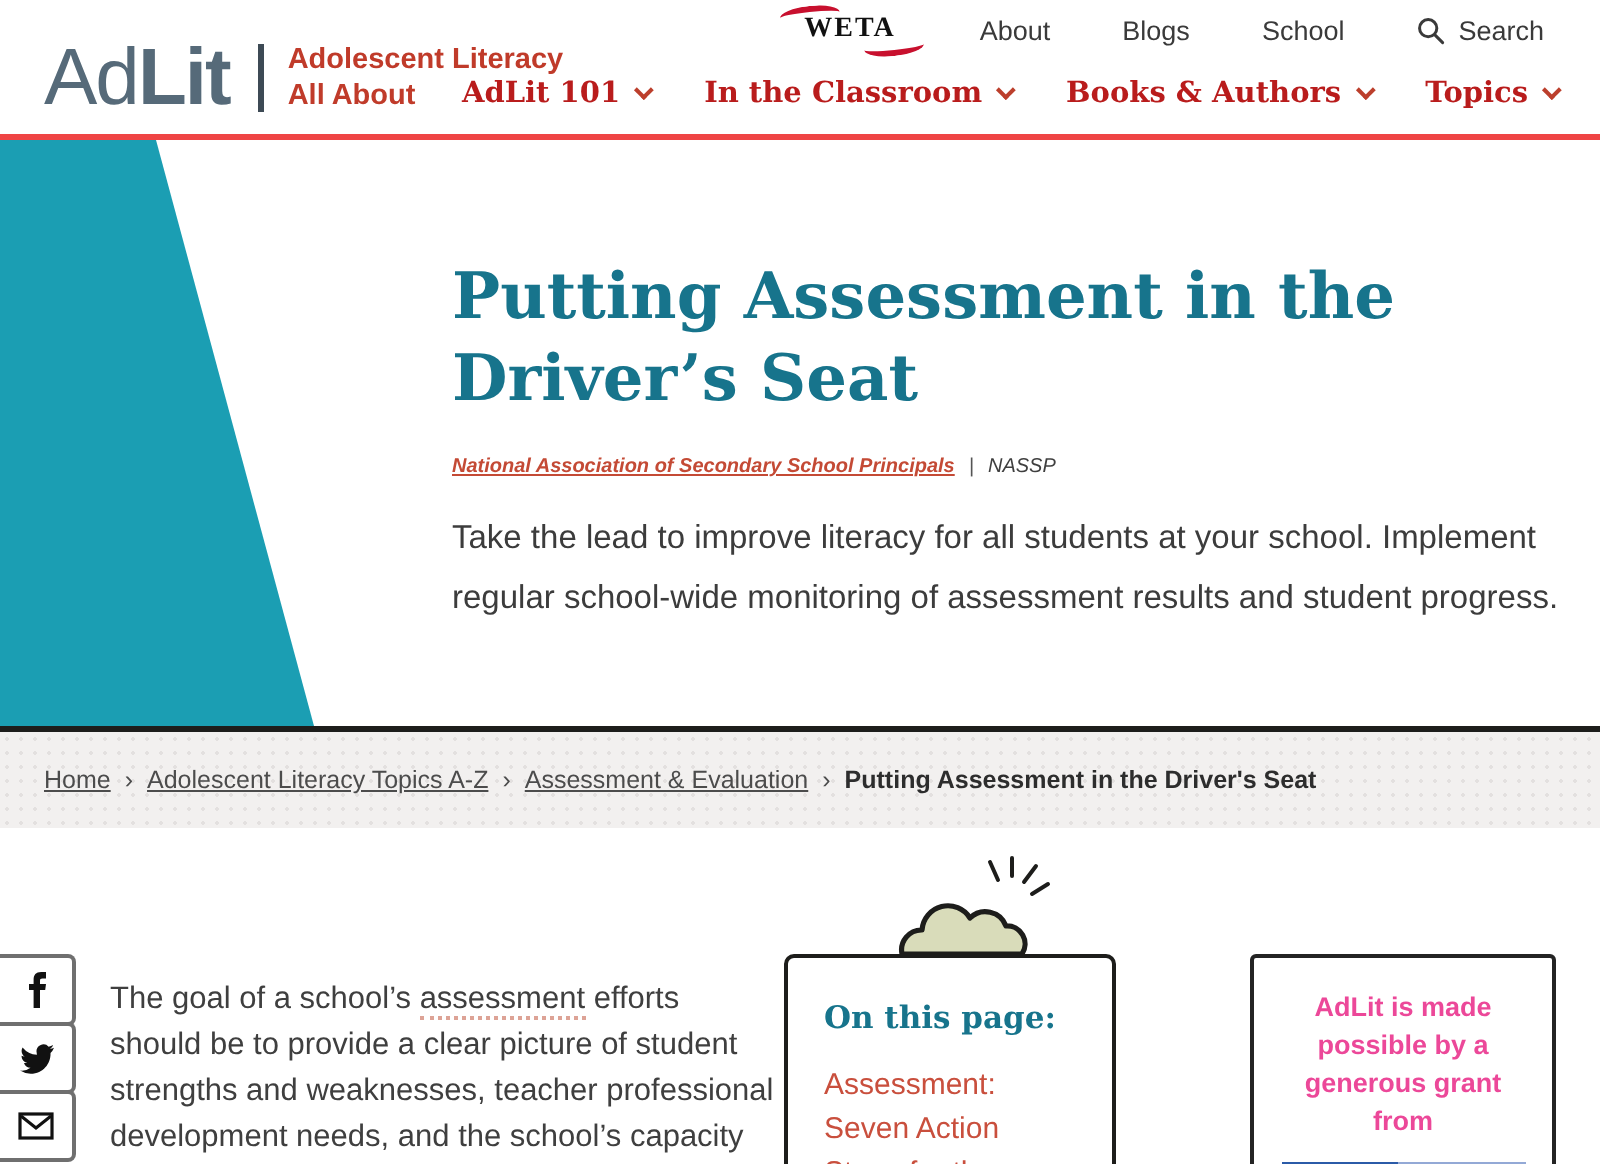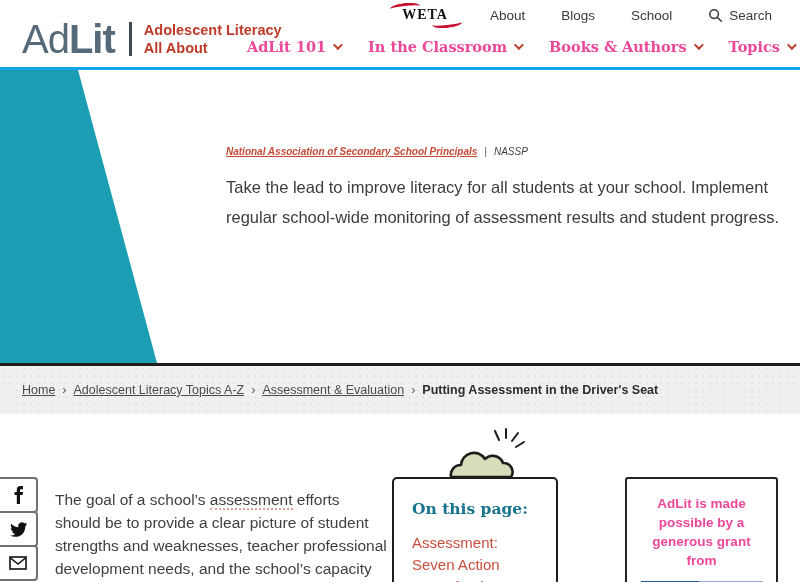--- a/index.html
+++ b/index.html
@@ -1,41 +1,41 @@
 <!DOCTYPE html>
 <html><head>
 <meta charset="utf-8">
 <style>
   * { margin:0; padding:0; box-sizing:border-box; }
   html,body { width:800px; height:588px; overflow:hidden; background:#fff;
     font-family:"Liberation Sans", sans-serif; }
   .page { position:relative; width:800px; height:588px; background:#fff; }
 
   
-  .header { position:relative; height:70px; background:#fff; border-bottom:3px solid #0ea5e9; }
+  .header { position:relative; height:70px; background:#fff; border-bottom:3px solid #ef4444; }
   .logo { position:absolute; left:22px; top:20px; display:flex; align-items:center; }
   .brand { font-size:40px; letter-spacing:-1px; color:#566a79; line-height:38px; }
   .brand .ad { font-weight:300; }
   .brand .lit { font-weight:800; }
   .logo-divider { width:3px; height:34px; background:#3d4a55; margin:0 12px 0 14px; }
   .tagline { color:#c03b2a; font-weight:700; font-size:14.5px; line-height:18px; }
 
   .utility { position:absolute; right:28px; top:4px; display:flex; align-items:center; gap:36px;
     font-size:13.5px; color:#3a3a3a; }
   .utility a { color:#3a3a3a; text-decoration:none; cursor:pointer; }
   .weta { position:relative; font-family:"Liberation Serif", serif; font-weight:700;
     font-size:14px; letter-spacing:1px; color:#111; padding:3px 6px; }
   .weta-swoosh-top { position:absolute; left:-6px; top:-1px; width:30px; height:9px;
     border-top:3px solid #c8102e; border-radius:100% 100% 0 0; transform:rotate(-6deg); }
   .weta-swoosh-bottom { position:absolute; right:-8px; bottom:-2px; width:30px; height:9px;
     border-bottom:3px solid #c8102e; border-radius:0 0 100% 100%; transform:rotate(-6deg); }
   .search-item { display:flex; align-items:center; gap:6px; }
 
-  .mainnav { position:absolute; right:6px; top:38px; display:flex; gap:28px;
-    font-family:"DejaVu Serif", serif; font-weight:700; font-size:14.5px; color:#ec4899; }
+  .mainnav { position:absolute; right:22px; top:38px; display:flex; gap:28px;
+    font-family:"DejaVu Serif", serif; font-weight:700; font-size:14.5px; color:#b91c1c; }
   .nav-item { display:flex; align-items:center; gap:7px; cursor:pointer; }
   .chev { width:7px; height:7px; border-right:2px solid #bc3f2c; border-bottom:2px solid #bc3f2c;
     transform:rotate(45deg) translateY(-2px); }
 
   
   .hero { position:relative; height:296px; background:#fff; border-bottom:3px solid #1d1d1b; overflow:hidden; }
   .wedge { position:absolute; left:0; top:0; width:160px; height:100%;
     background:#1b9eb3; clip-path:polygon(0 0, 78px 0, 157px 100%, 0 100%); }
   .hero-content { position:absolute; left:226px; top:58px; width:556px; }
   .hero-title { font-family:"DejaVu Serif", serif; font-weight:700; font-size:32px;
@@ -136,20 +136,21 @@
       <div class="nav-item">
         <span>Topics</span>
         <span class="chev"></span>
       </div>
     </div>
   </div>
 
   <div class="hero">
     <div class="wedge"></div>
     <div class="hero-content">
+      <h1 class="hero-title">Putting Assessment in the Driver’s Seat</h1>
       <div class="byline">
         <a>National Association of Secondary School Principals</a><span class="pipe">|</span><span>NASSP</span>
       </div>
       <p class="hero-desc">Take the lead to improve literacy for all students at your school. Implement regular school-wide monitoring of assessment results and student progress.</p>
     </div>
   </div>
 
   <div class="crumbbar">
     <a>Home</a>
     <span class="crumb-sep">›</span>

